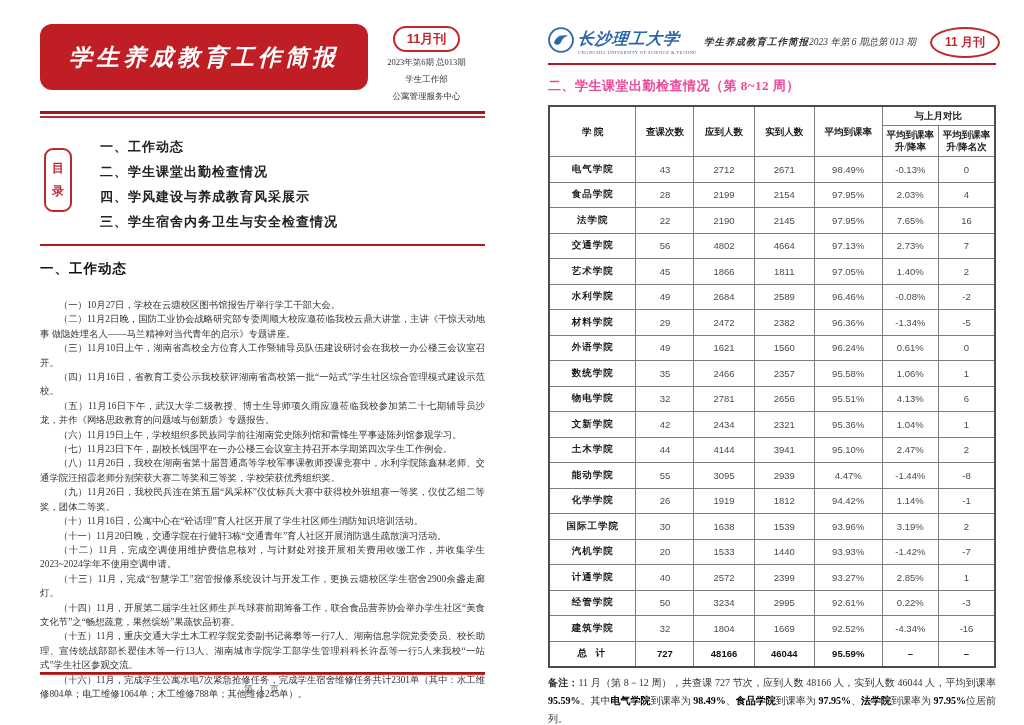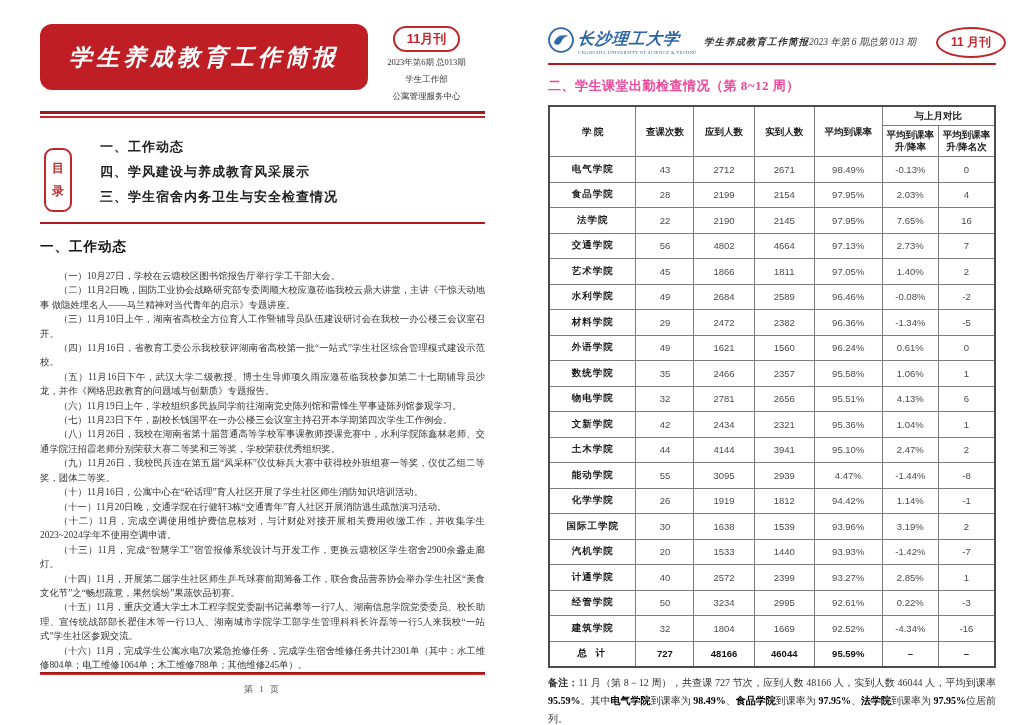--- a/index.html
+++ b/index.html
@@ -14,36 +14,36 @@
   .mast-right { flex:1; display:flex; flex-direction:column; align-items:center; padding-top:2px; }
   .badge-pill { border:2px solid #c0272d; border-radius:13px; color:#c0272d; font-weight:bold; font-size:13px; padding:2px 12px; font-family:"Liberation Sans", sans-serif; }
   .mast-meta { font-size:8.5px; color:#333; line-height:13px; text-align:center; margin-top:4px; }
   .dbl-rule { margin-top:8px; height:7px; border-top:3px solid #9e1a20; border-bottom:2px solid #c0272d; }
   .toc-wrap { display:flex; margin-top:16px; }
   .toc-tag { width:28px; height:64px; border:2px solid #c0272d; border-radius:9px; color:#c0272d; font-size:12px; font-weight:bold; display:flex; flex-direction:column; align-items:center; justify-content:center; gap:6px; margin-top:14px; margin-left:4px; }
   .toc-list { list-style:none; margin-left:28px; }
   .toc-list li { font-size:13px; font-weight:600; color:#222; line-height:25px; letter-spacing:1px; }
   .single-rule { margin-top:10px; border-top:2px solid #b5171e; }
   .sec-title { margin-top:14px; font-size:13.5px; font-weight:bold; color:#111; letter-spacing:1px; }
-  .work-items { margin-top:13px; }
+  .work-items { margin-top:20px; }
   .work-items p { font-size:9.4px; color:#333; line-height:14.4px; text-align:justify; text-indent:2em; }
   .page-foot { position:absolute; left:0; right:0; bottom:18px; }
   .foot-rule { border-top:2px solid #9e1b1b; box-shadow:0 1px 0 #d33; }
   .foot-num { text-align:center; font-size:9px; color:#555; margin-top:9px; letter-spacing:2px; }
 
   
   .page-right { position:absolute; left:548px; top:24px; width:448px; height:690px; }
   .rp-header { display:flex; align-items:center; height:36px; }
   .logo-wrap { display:flex; align-items:center; gap:4px; }
   .uni-block { display:flex; flex-direction:column; }
   .uni-name { color:#2b66a8; font-size:16px; font-weight:bold; font-style:italic; letter-spacing:1px; white-space:nowrap; transform:skewX(-6deg); }
   .uni-en { color:#2b66a8; font-size:4.5px; letter-spacing:0.4px; white-space:nowrap; overflow:hidden; width:118px; }
   .rp-bulletin { font-size:9.5px; font-weight:bold; font-style:italic; color:#333; margin-left:8px; letter-spacing:1px; white-space:nowrap; }
   .rp-spacer { flex:1; }
-  .rp-issue { font-size:9.5px; font-style:italic; color:#333; white-space:nowrap; margin-right:20px; }
+  .rp-issue { font-size:9.5px; font-style:italic; color:#333; white-space:nowrap; margin-right:14px; }
   .badge-oval { border:2px solid #c0272d; border-radius:50%; color:#c0272d; font-weight:bold; font-size:12px; padding:5px 13px; font-family:"Liberation Sans", sans-serif; white-space:nowrap; }
   .rp-rule { border-top:2px solid #b5171e; margin-top:3px; }
   .rp-sec-title { margin-top:12px; font-size:13px; font-weight:bold; color:#ec4899; letter-spacing:0.5px; }
   table.att { width:100%; border-collapse:collapse; margin-top:10px; table-layout:fixed; }
   table.att th, table.att td { border:1px solid #7d7d7d; text-align:center; vertical-align:middle; }
   table.att { border:2px solid #4c4c4c; }
   table.att thead th { font-size:9.5px; color:#1a1a1a; font-weight:bold; padding:3px 1px; line-height:12px; }
   table.att td { font-size:9.5px; color:#4a4a4a; height:25.5px; padding:1px 2px; font-family:"Liberation Sans", sans-serif; }
   table.att td.college { font-family:"Liberation Serif", serif; font-weight:bold; color:#1a1a1a; letter-spacing:1px; }
   table.att tr.total-row td { font-weight:bold; color:#111; }
@@ -74,20 +74,21 @@
 
     <div class="dbl-rule"></div>
 
     <div class="toc-wrap">
       <div class="toc-tag">
         <span>目</span>
         <span>录</span>
       </div>
       <ul class="toc-list">
           <li>一、工作动态</li>
+          <li>二、学生课堂出勤检查情况</li>
           <li>四、学风建设与养成教育风采展示</li>
           <li>三、学生宿舍内务卫生与安全检查情况</li>
         </ul>
     </div>
 
     <div class="single-rule"></div>
 
     <div class="sec-title">一、工作动态</div>
 
     <div class="work-items">

